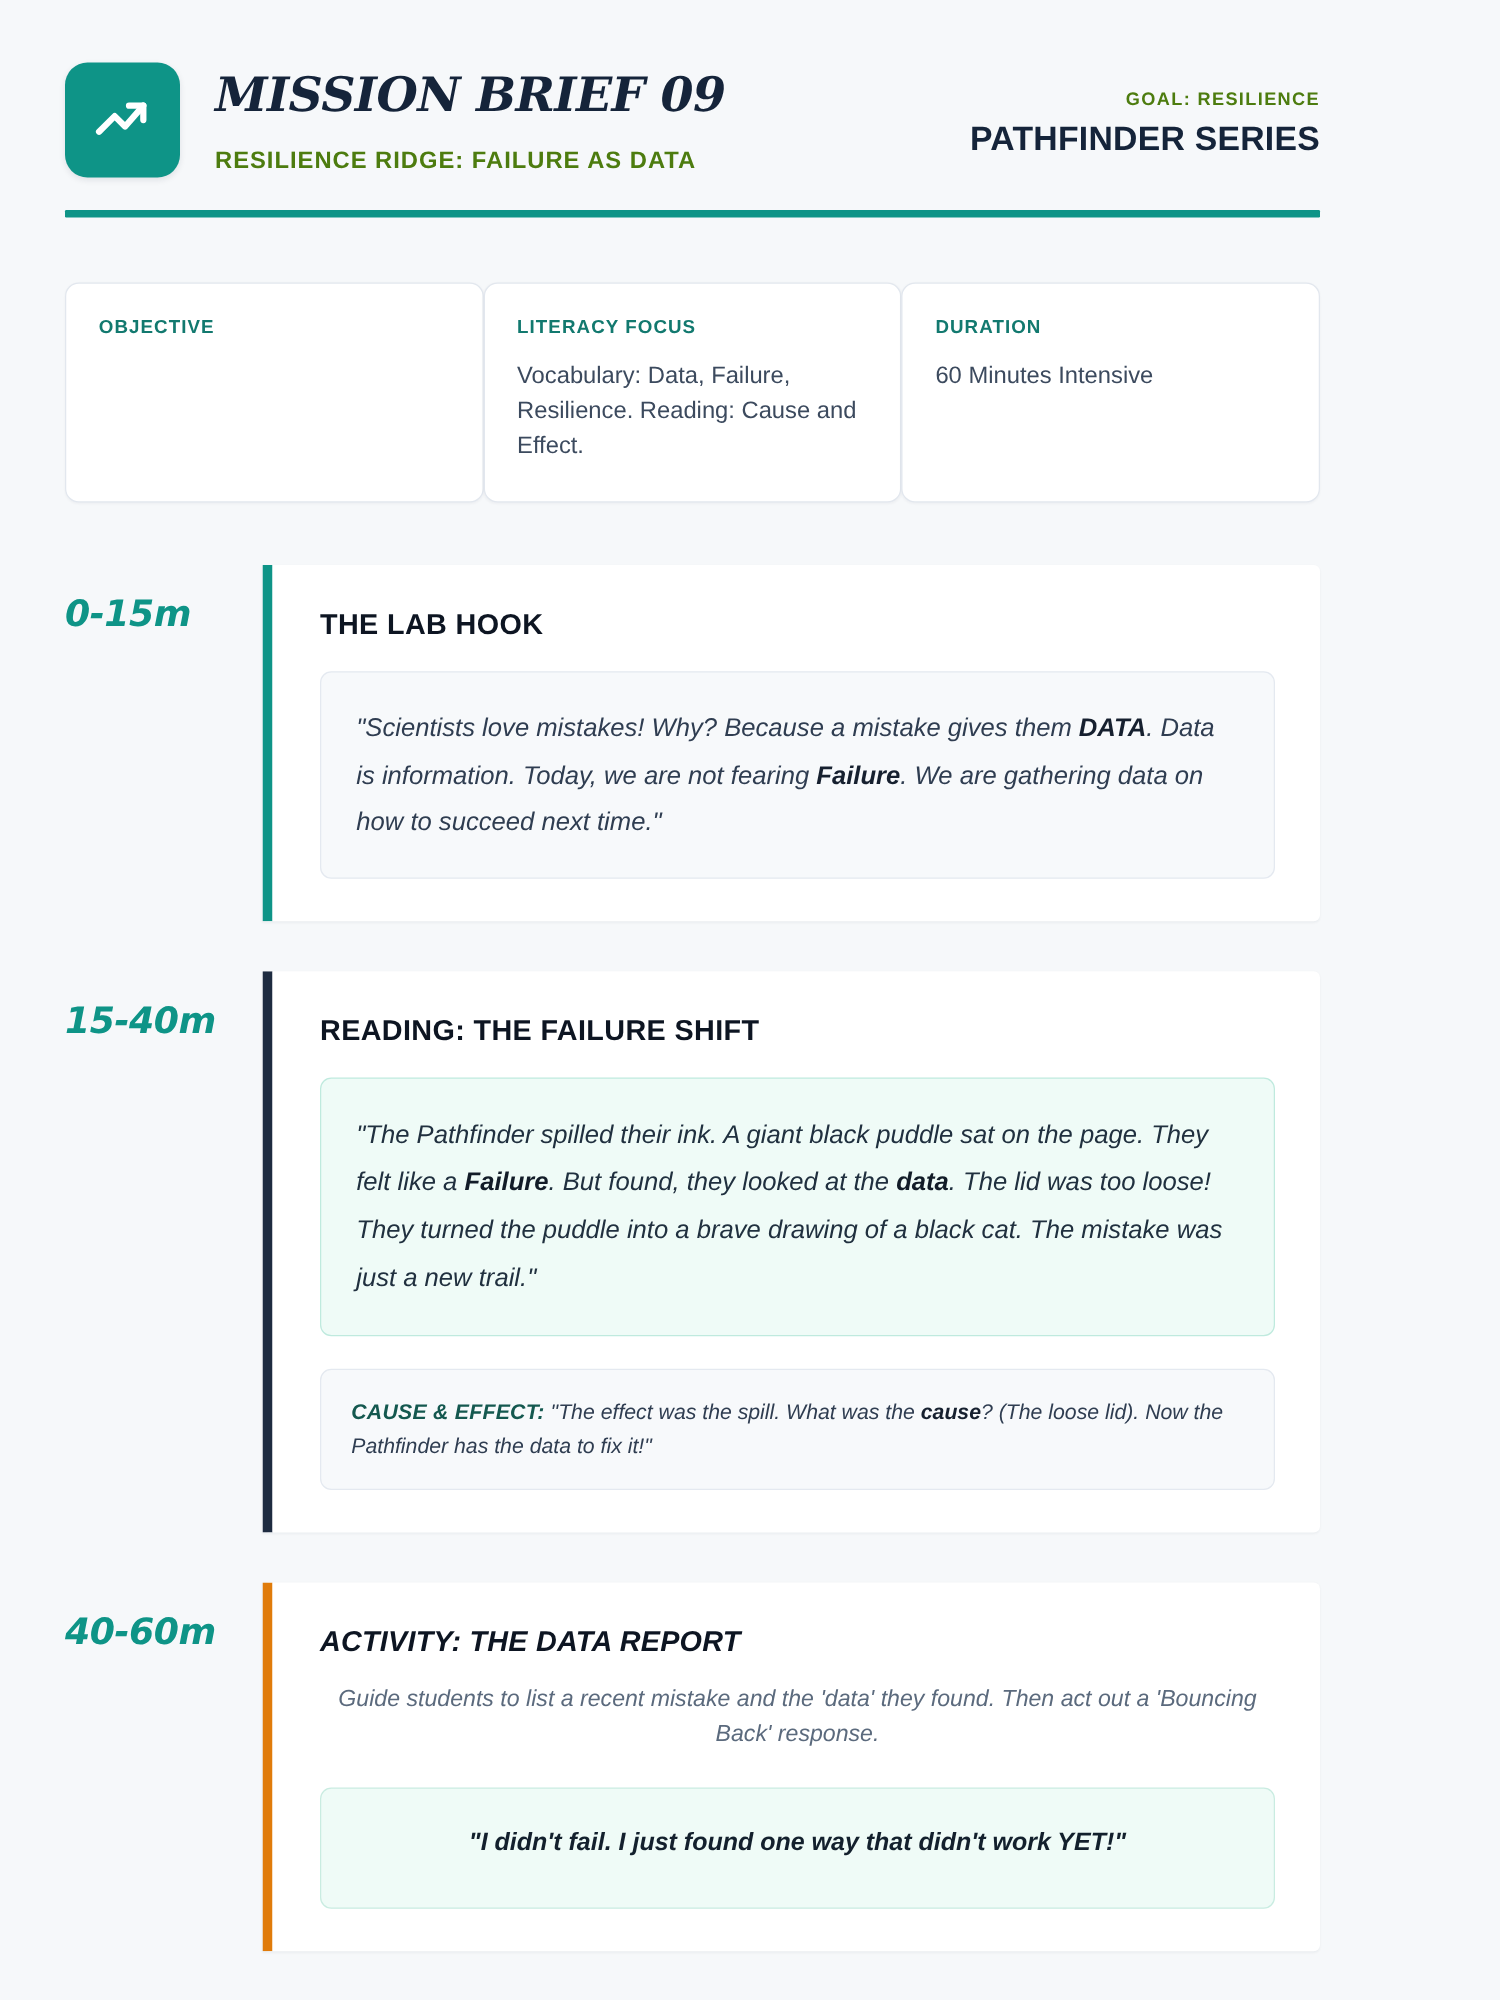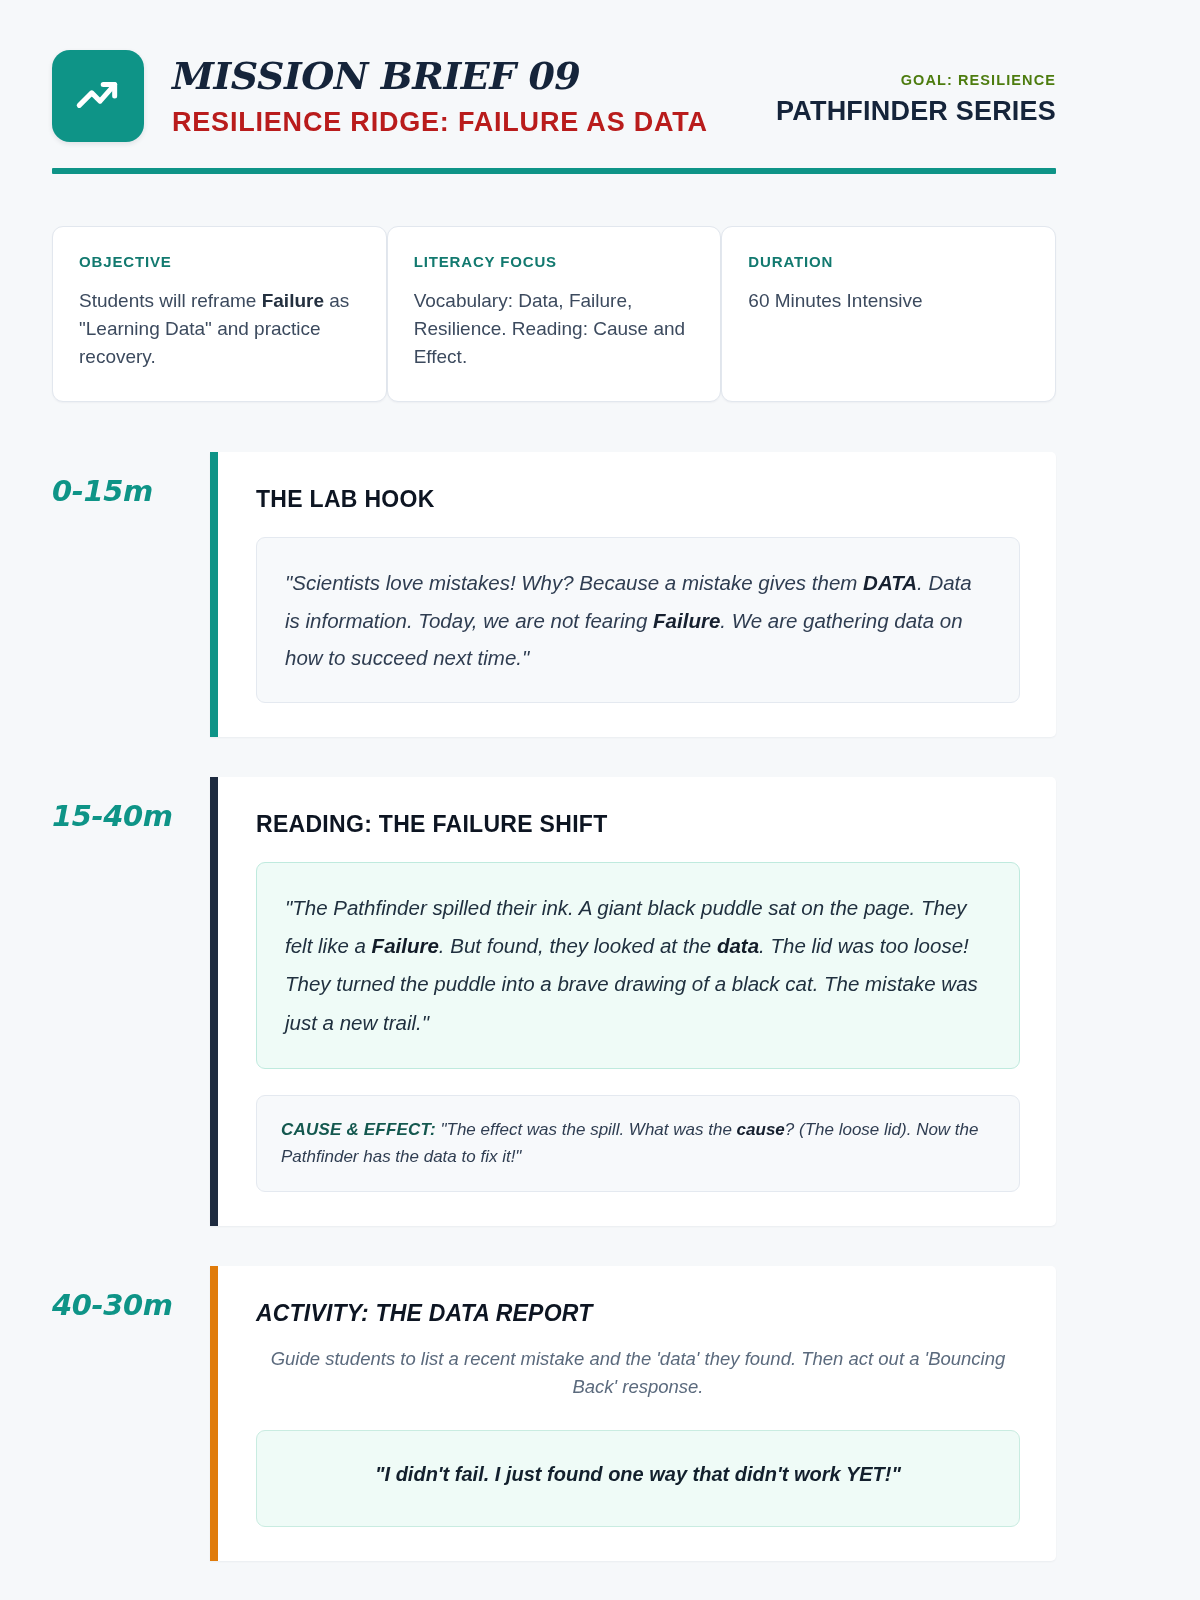--- a/index.html
+++ b/index.html
@@ -53,25 +53,25 @@
     font-style: italic;
     font-weight: bold;
     font-size: 38px;
     letter-spacing: -0.5px;
     color: #15243a;
     line-height: 1.05;
     margin: 0;
     white-space: nowrap;
   }
   .sub-title {
-    margin-top: 11px;
-    font-size: 27px;
+    margin-top: 22px;
+    font-size: 19px;
     font-weight: bold;
     letter-spacing: 0.8px;
-    color: #b91c1c;
+    color: #4d7c0f;
     text-transform: uppercase;
     white-space: nowrap;
   }
   .header-right {
     text-align: right;
     padding-top: 22px;
   }
   .goal-line {
     font-size: 14.5px;
     font-weight: bold;
@@ -253,21 +253,20 @@
       <div class="goal-line">GOAL: RESILIENCE</div>
       <div class="series-line">PATHFINDER SERIES</div>
     </div>
   </div>
   <div class="header-rule"></div>
 
   <div class="info-cards">
 
     <div class="info-card">
       <div class="info-label">OBJECTIVE</div>
-      <div class="info-text"><span>Students will reframe </span><b>Failure</b><span> as "Learning Data" and practice recovery.</span></div>
     </div>
 
     <div class="info-card">
       <div class="info-label">LITERACY FOCUS</div>
       <div class="info-text"><span>Vocabulary: Data, Failure, Resilience. Reading: Cause and Effect.</span></div>
     </div>
 
     <div class="info-card">
       <div class="info-label">DURATION</div>
       <div class="info-text"><span>60 Minutes Intensive</span></div>
@@ -288,21 +287,21 @@
     <div class="t-block">
       <div class="t-time">15-40m</div>
       <div class="t-body" style="border-left-color: rgb(30, 43, 64);">
         <div class="t-head">READING: THE FAILURE SHIFT</div>
         <div class="reading-box"><span>"The Pathfinder spilled their ink. A giant black puddle sat on the page. They felt like a </span><b>Failure</b><span>. But found, they looked at the </span><b>data</b><span>. The lid was too loose! They turned the puddle into a brave drawing of a black cat. The mistake was just a new trail."</span></div>
         <div class="ce-box"><span class="ce-tag">CAUSE &amp; EFFECT:</span><span> "The effect was the spill. What was the </span><b>cause</b><span>? (The loose lid). Now the Pathfinder has the data to fix it!"</span></div>
       </div>
     </div>
 
     <div class="t-block">
-      <div class="t-time">40-30m</div>
+      <div class="t-time">40-60m</div>
       <div class="t-body" style="border-left-color: rgb(224, 123, 10);">
         <div class="t-head italic">ACTIVITY: THE DATA REPORT</div>
         <div class="activity-desc">Guide students to list a recent mistake and the 'data' they found. Then act out a 'Bouncing Back' response.</div>
         <div class="affirm-box">"I didn't fail. I just found one way that didn't work YET!"</div>
       </div>
     </div>
 
   </div>
 </div>
 

